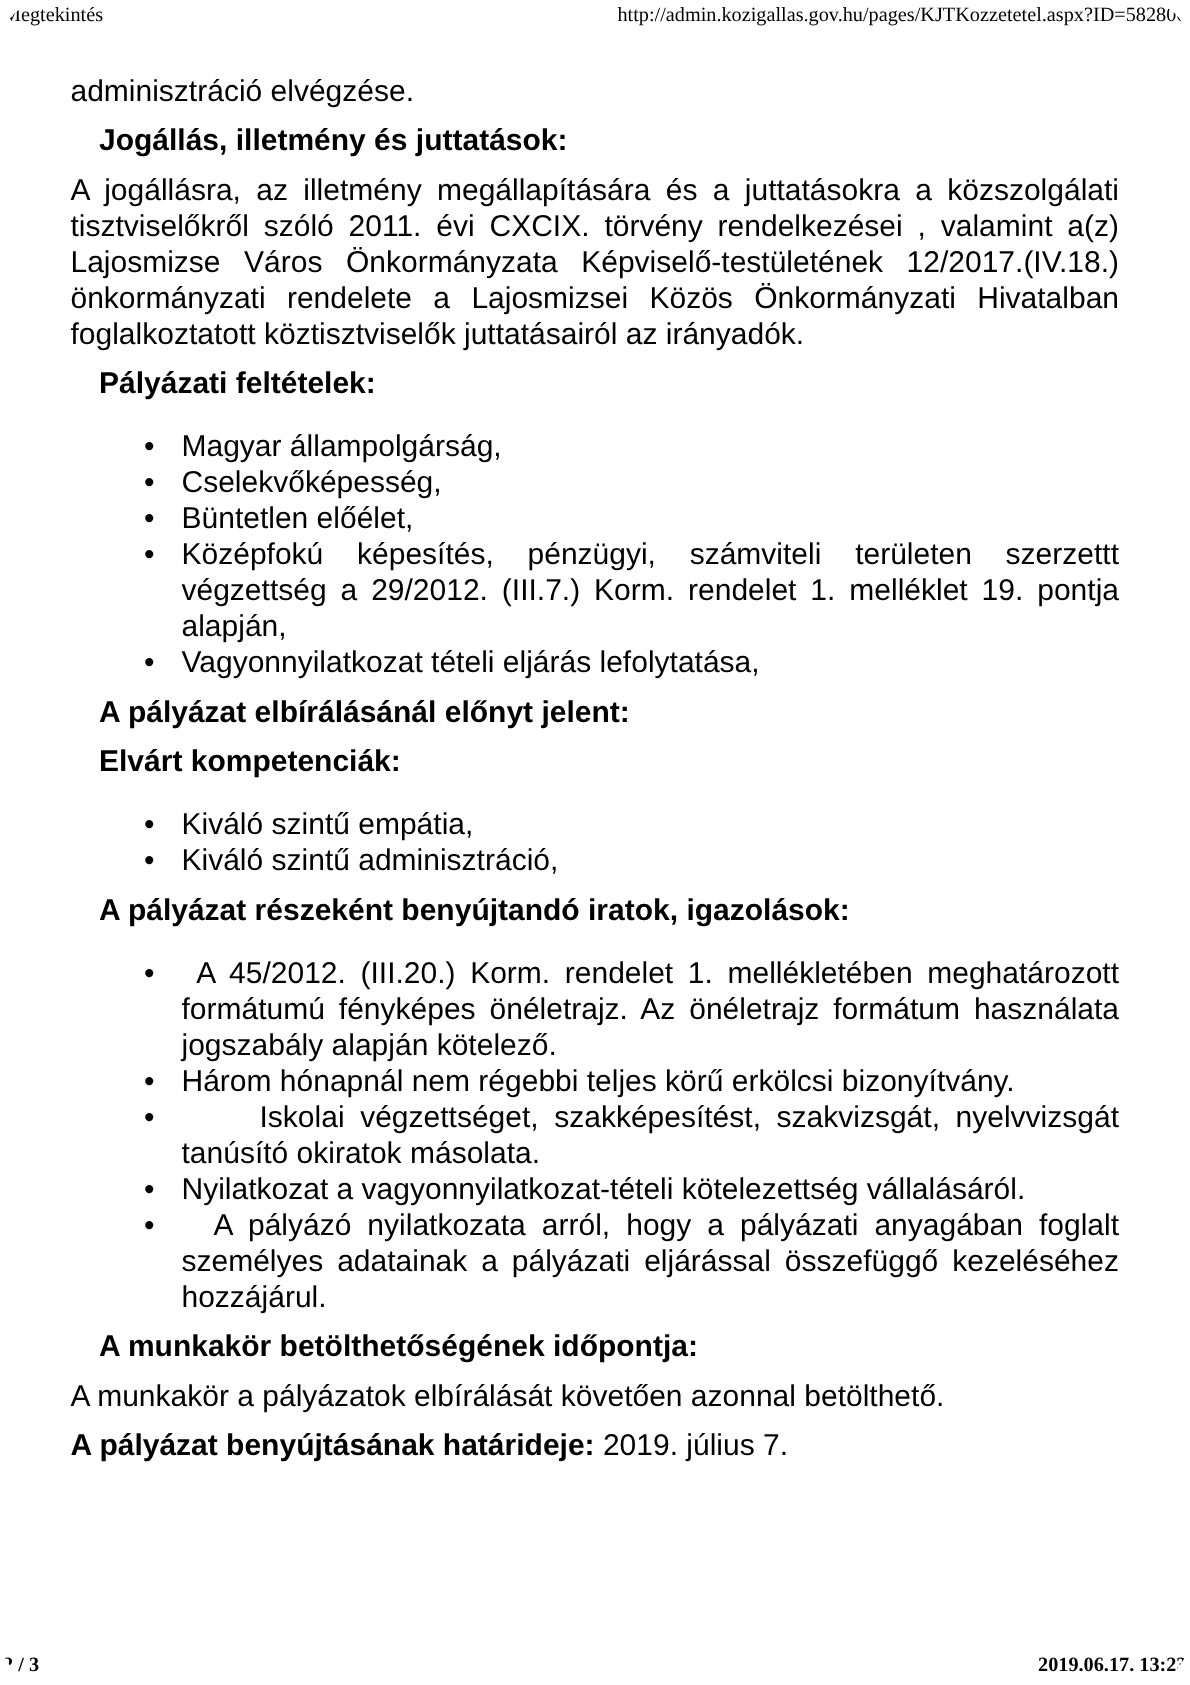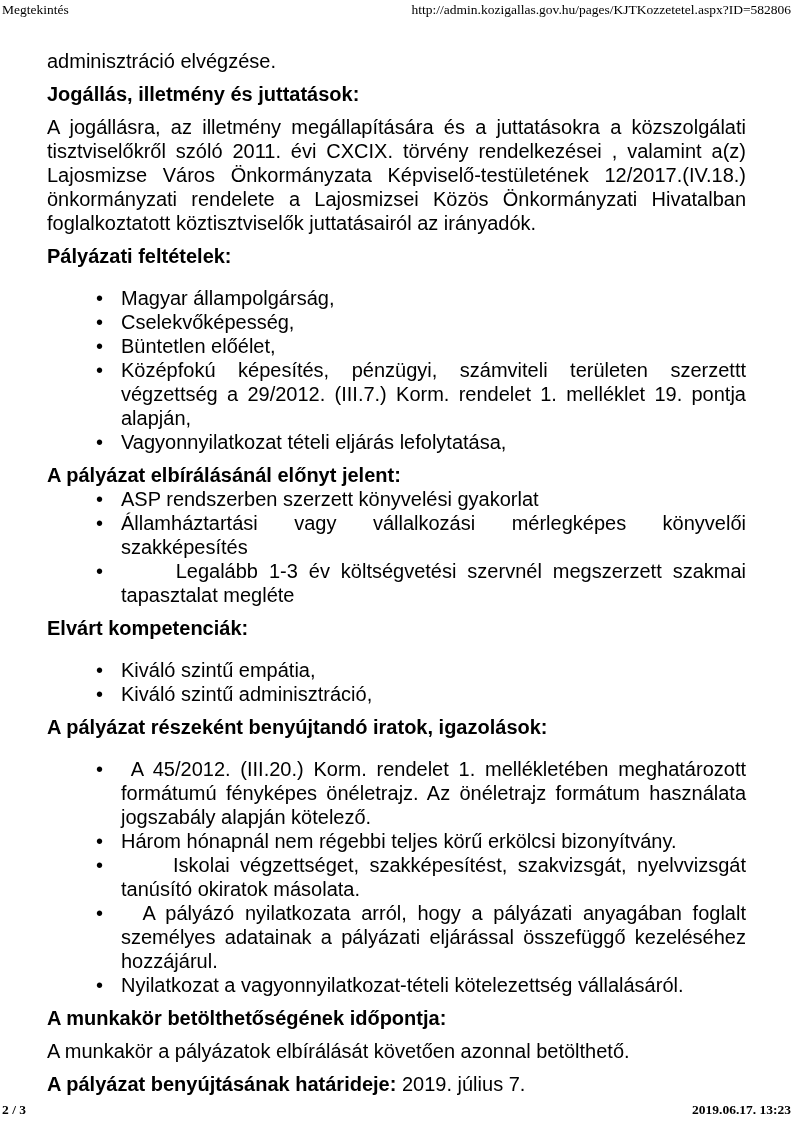--- a/index.html
+++ b/index.html
@@ -5,20 +5,21 @@
   html, body { margin: 0; padding: 0; background: #ffffff; }
   .page {
     position: relative;
     width: 793px;
     height: 1123px;
     background: #ffffff;
     color: #000000;
     font-family: "Liberation Sans", sans-serif;
     overflow: hidden;
     margin: 0 auto;
+    border-radius: 32px;
   }
   .print-header, .print-footer {
     position: absolute;
     left: 2px;
     right: 2px;
     display: flex;
     justify-content: space-between;
     font-family: "Liberation Serif", serif;
     font-size: 13.5px;
     color: #000000;
@@ -31,21 +32,21 @@
     top: 49px;
     left: 47px;
     width: 699px;
     font-size: 20px;
     line-height: 24px;
   }
   .blk { margin: 9px 0 0 0; padding: 0; }
   .blk:first-child { margin-top: 0; }
   .blk.gap-lg { margin-top: 18px; }
   .blk.no-gap { margin-top: 0; }
-  .heading { font-weight: bold; }
+  .heading { font-weight: bold; margin-left: 19px; }
   .para.justify, li { text-align: justify; }
   ul.bullet-list {
     list-style: none;
     margin: 9px 0 0 0;
     padding: 0 0 0 74px;
   }
   li {
     position: relative;
     white-space: pre-wrap;
   }
@@ -73,37 +74,32 @@
       <p class="blk para justify">A jogállásra, az illetmény megállapítására és a juttatásokra a közszolgálati tisztviselőkről szóló 2011. évi CXCIX. törvény rendelkezései , valamint a(z) Lajosmizse Város Önkormányzata Képviselő-testületének 12/2017.(IV.18.) önkormányzati rendelete a Lajosmizsei Közös Önkormányzati Hivatalban foglalkoztatott köztisztviselők juttatásairól az irányadók.</p>
       <p class="blk heading">Pályázati feltételek:</p>
       <ul class="bullet-list blk gap-lg">
         <li>Magyar állampolgárság,</li>
         <li>Cselekvőképesség,</li>
         <li>Büntetlen előélet,</li>
         <li>Középfokú képesítés, pénzügyi, számviteli területen szerzettt végzettség a 29/2012. (III.7.) Korm. rendelet 1. melléklet 19. pontja alapján,</li>
         <li>Vagyonnyilatkozat tételi eljárás lefolytatása,</li>
       </ul>
       <p class="blk heading">A pályázat elbírálásánál előnyt jelent:</p>
-      <ul class="bullet-list blk no-gap">
-        <li>ASP rendszerben szerzett könyvelési gyakorlat</li>
-        <li>Államháztartási vagy vállalkozási mérlegképes könyvelői szakképesítés</li>
-        <li>     Legalább 1-3 év költségvetési szervnél megszerzett szakmai tapasztalat megléte</li>
-      </ul>
       <p class="blk heading">Elvárt kompetenciák:</p>
       <ul class="bullet-list blk gap-lg">
         <li>Kiváló szintű empátia,</li>
         <li>Kiváló szintű adminisztráció,</li>
       </ul>
       <p class="blk heading">A pályázat részeként benyújtandó iratok, igazolások:</p>
       <ul class="bullet-list blk gap-lg">
         <li> A 45/2012. (III.20.) Korm. rendelet 1. mellékletében meghatározott formátumú fényképes önéletrajz. Az önéletrajz formátum használata jogszabály alapján kötelező.</li>
         <li>Három hónapnál nem régebbi teljes körű erkölcsi bizonyítvány.</li>
         <li>     Iskolai végzettséget, szakképesítést, szakvizsgát, nyelvvizsgát tanúsító okiratok másolata.</li>
+        <li>Nyilatkozat a vagyonnyilatkozat-tételi kötelezettség vállalásáról.</li>
         <li>  A pályázó nyilatkozata arról, hogy a pályázati anyagában foglalt személyes adatainak a pályázati eljárással összefüggő kezeléséhez hozzájárul.</li>
-        <li>Nyilatkozat a vagyonnyilatkozat-tételi kötelezettség vállalásáról.</li>
       </ul>
       <p class="blk heading">A munkakör betölthetőségének időpontja:</p>
       <p class="blk para">A munkakör a pályázatok elbírálását követően azonnal betölthető.</p>
       <p class="blk para"><span class="bold">A pályázat benyújtásának határideje:</span><span> 2019. július 7.</span></p>
     </div>
 
   <div class="print-footer">
     <span>2 / 3</span>
     <span>2019.06.17. 13:23</span>
   </div>

